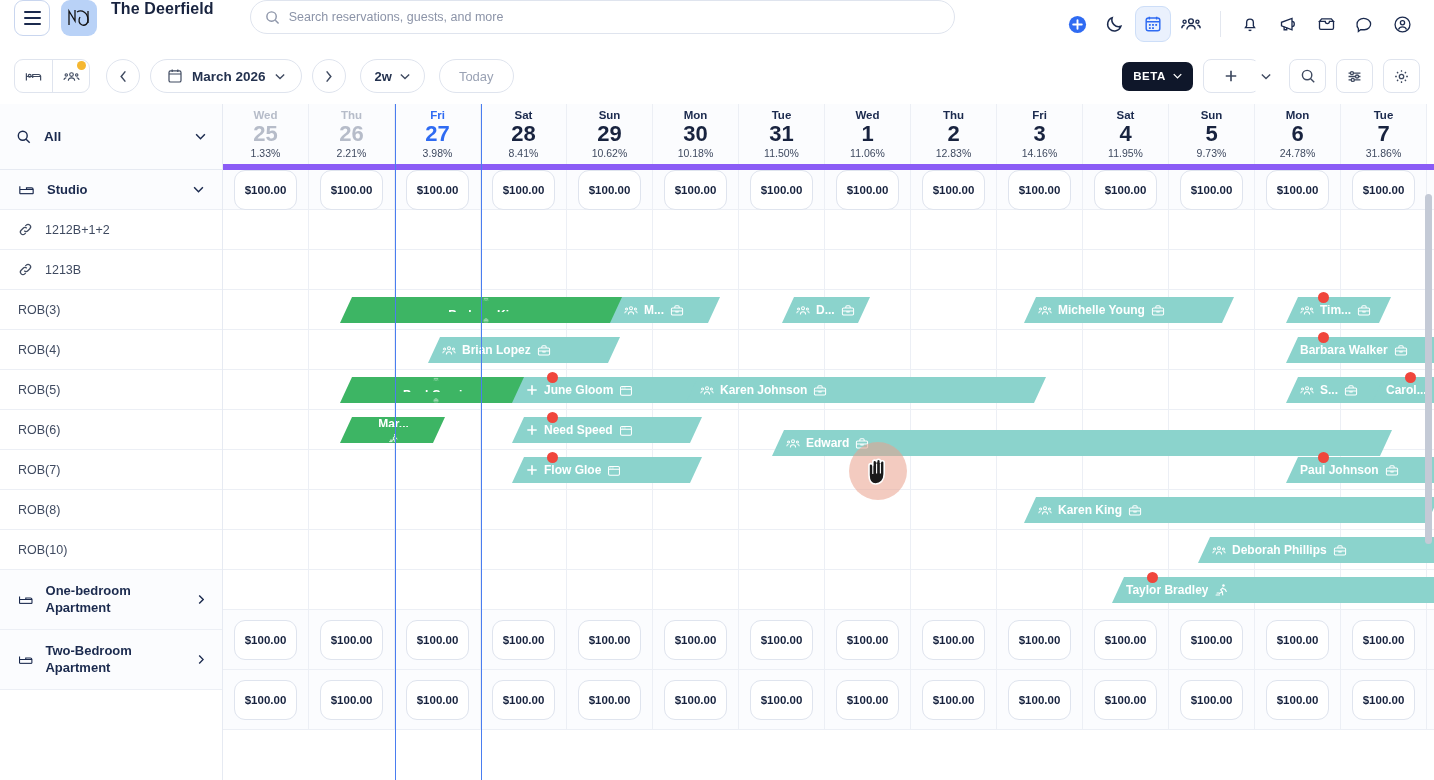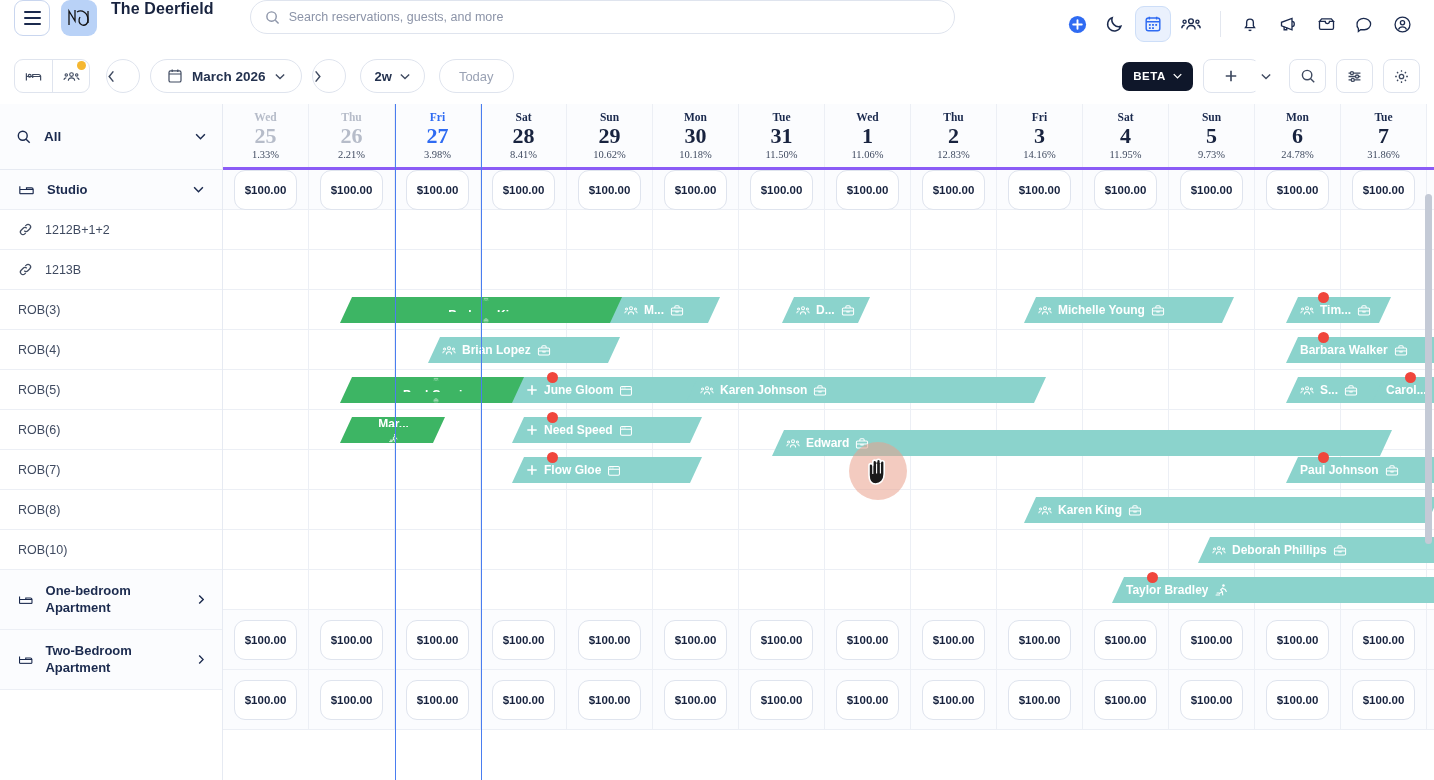--- a/index.html
+++ b/index.html
@@ -66,21 +66,21 @@
     width: 37px; display: flex; align-items: center; justify-content: center;
     cursor: pointer; position: relative;
   }
   .segbtn .s + .s { border-left: 1px solid #dfe4ee; }
   .dotbadge {
     position: absolute; top: 1px; right: 3px; width: 9px; height: 9px;
     border-radius: 50%; background: #f5b731;
   }
   .rbtn {
     height: 34px; border: 1px solid #dfe4ee; border-radius: 18px;
-    display: flex; align-items: center; justify-content: space-between;
+    display: flex; align-items: center; justify-content: center;
     cursor: pointer; background: #fff; color: #3f4a60; font-size: 13px;
   }
   .nav-sq { width: 34px; margin-left: 16px; }
   .monthbtn { padding: 0 16px; margin-left: 10px; gap: 9px; font-weight: bold; color: #24324f; font-size: 13.5px;}
   .nav-sq2 { width: 34px; margin-left: 10px; }
   .viewbtn { padding: 0 14px; margin-left: 14px; gap: 8px; font-weight: bold; color: #24324f; font-size: 13px;}
   .todaybtn { padding: 0 19px; margin-left: 14px; color: #9aa2b4; font-size: 13px; }
   .rside { margin-left: auto; display: flex; align-items: center; gap: 10px; }
   .betabtn {
     background: #0f172a; color: #fff; border-radius: 7px; height: 29px;
@@ -91,21 +91,21 @@
     width: 37px; height: 34px; border: 1px solid #dfe4ee; border-radius: 8px;
     display: flex; align-items: center; justify-content: center; cursor: pointer; background:#fff;
   }
   .plusbtn { width: 56px; gap: 6px; }
 
   
   .gridwrap { position: relative; height: 676px; display: flex; }
   .leftcol { width: 223px; flex: 0 0 223px; border-right: 1px solid #e6eaf2; background:#fff; }
   .rightcol { flex: 1; position: relative; overflow: hidden; }
 
-  .dayheader { display: flex; height: 66px; border-bottom: 3px solid #8b5cf6; font-family: Liberation Serif, serif; }
+  .dayheader { display: flex; height: 66px; border-bottom: 6px solid #8b5cf6; }
   .daycell {
     width: 86px; flex: 0 0 86px; border-right: 1px solid #eceff5;
     display: flex; flex-direction: column; align-items: center; justify-content: center;
     background: #fbfcfe; gap: 1px;
   }
   .daycell .dw { font-size: 11.5px; font-weight: bold; color: #1b2a4e; }
   .daycell .dn { font-size: 22px; font-weight: bold; color: #18233f; line-height: 1.05; }
   .daycell .dp { font-size: 10.5px; color: #3f4a60; }
   .daycell.past .dw, .daycell.past .dn { color: #b6bcc9; }
   .daycell.today .dw, .daycell.today .dn { color: #2f6bf2; }

